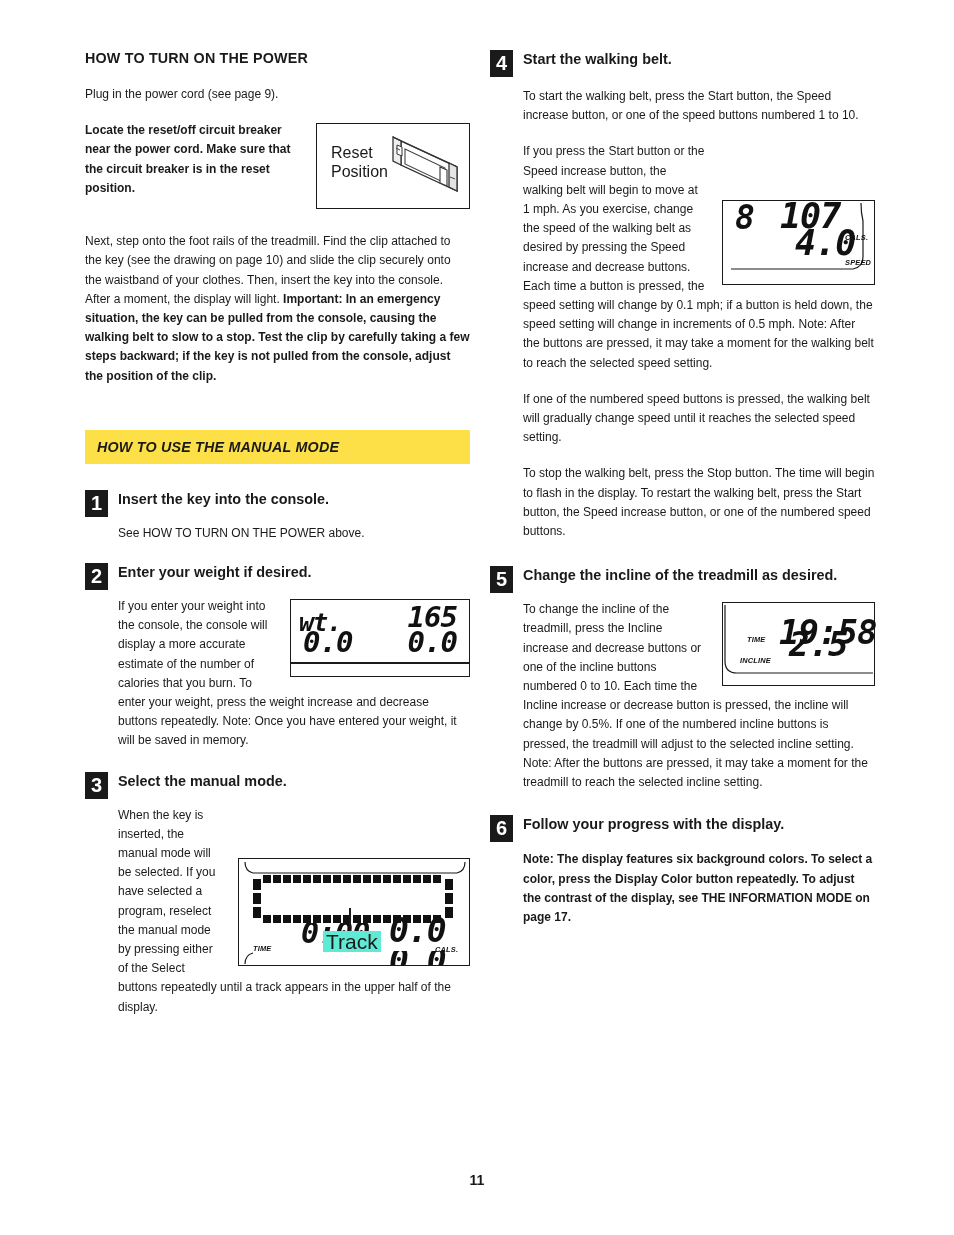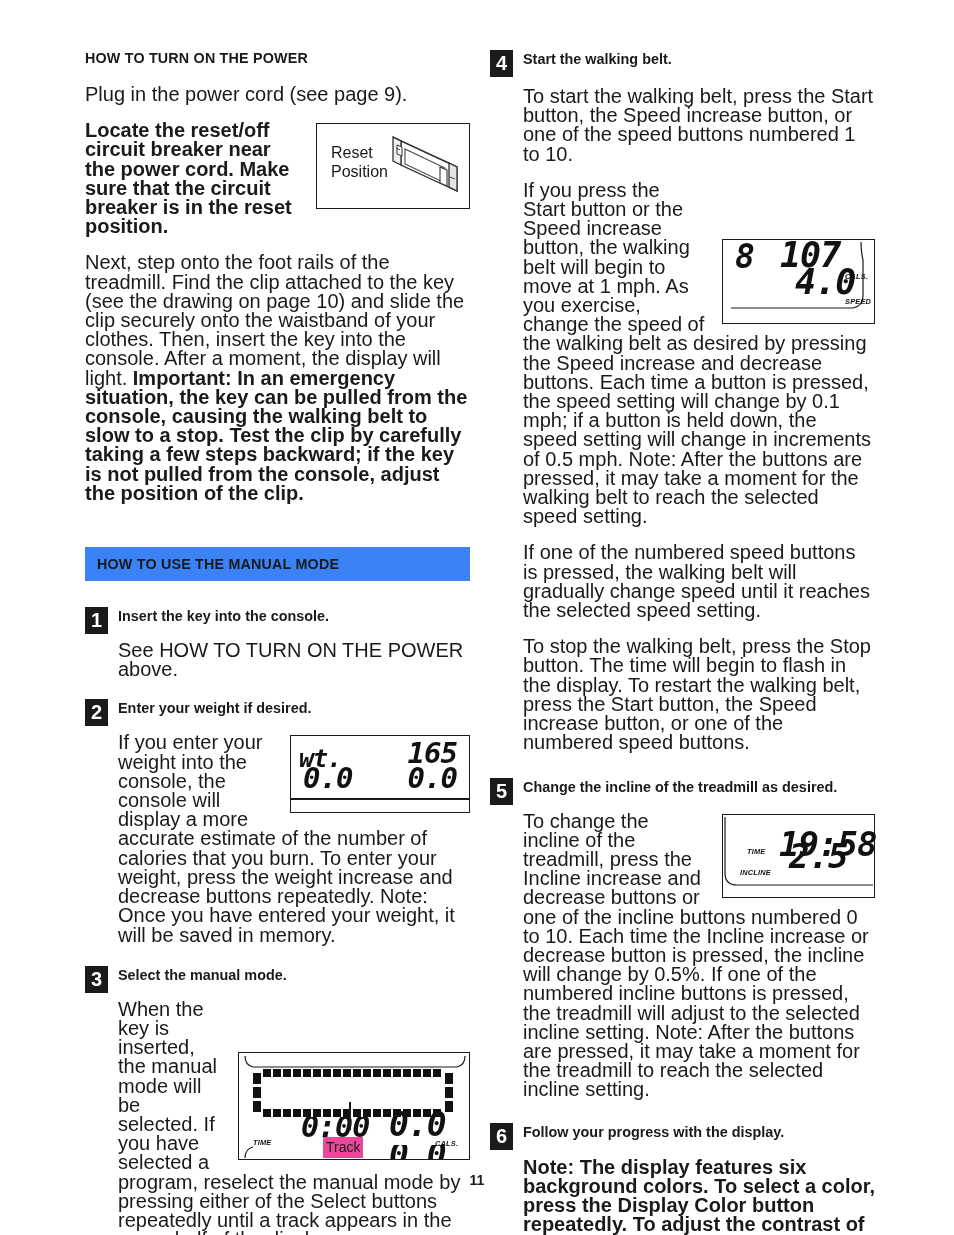--- a/index.html
+++ b/index.html
@@ -23,39 +23,40 @@
   }
   .col {
     position: absolute;
     top: 50px;
     width: 385px;
   }
   .col-left  { left: 85px; }
   .col-right { left: 490px; }
 
   p, .para {
-    font-size: 20px;
+    font-size: 12px;
     line-height: 19.2px;
     margin: 0 0 17px 0;
     text-align: left;
   }
   .hdr {
     font-size: 14.3px;
     font-weight: bold;
     letter-spacing: 0.2px;
     margin: 0 0 19px 0;
   }
   .band {
-    background: #3b82f6;
+    background: #fde047;
     font-size: 14.3px;
     font-weight: bold;
     letter-spacing: 0.2px;
     padding: 9px 10px 9px 12px;
     margin: 0 0 26px 0;
     box-sizing: border-box;
+    font-style: italic;
   }
   b, strong { font-weight: bold; }
 
   
   .step {
     position: relative;
     padding-left: 33px;
     margin-bottom: 4px;
   }
   .step-num {
@@ -291,21 +292,21 @@
                 </g>
               </svg>
             </div>
 
             <span class="tag abs" style="left:14px; top:80px;">TIME</span>
 
             <span class="seg abs" style="left:62px; top:64px; font-size:30px; overflow:hidden; height:22px;">0:00</span>
 
             <div class="abs" style="left:110px; top:49px; width:1.6px; height:28px; background:#1a1a1a;"></div>
 
-            <span class="abs" style="left:84px; top:84px; font-size:14px; background:#ec4899; padding:1px 3px; color:#1a1a1a;">Track</span>
+            <span class="abs" style="left:84px; top:72px; font-size:21px; background:#5eead4; padding:1px 3px; color:#1a1a1a;">Track</span>
 
             <span class="seg abs" style="left:150px; top:62px; font-size:33px;">0.0</span>
             <span class="tag abs" style="left:196px; top:81px;">CALS.</span>
 
             <span class="seg abs" style="left:150px; top:92px; font-size:33px; overflow:hidden; height:14px; display:block;">0.0</span>
           </div>
         </div>
         <p>When the key is inserted, the manual mode will be selected. If you have selected a program, reselect the manual mode by pressing either of the Select buttons repeatedly until a track appears in the upper half of the display.</p>
       </div>
     </div>

